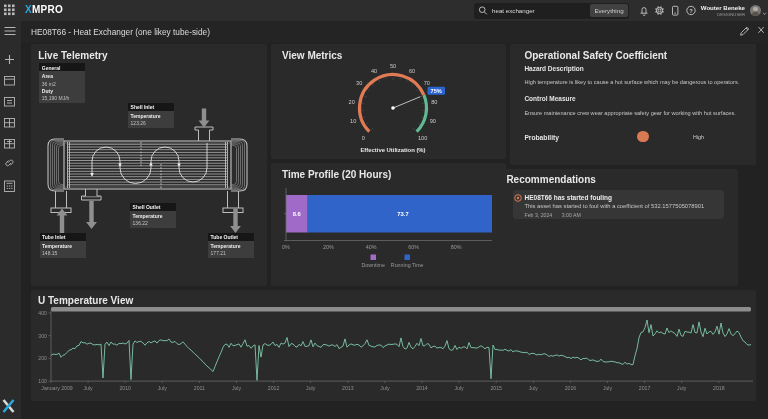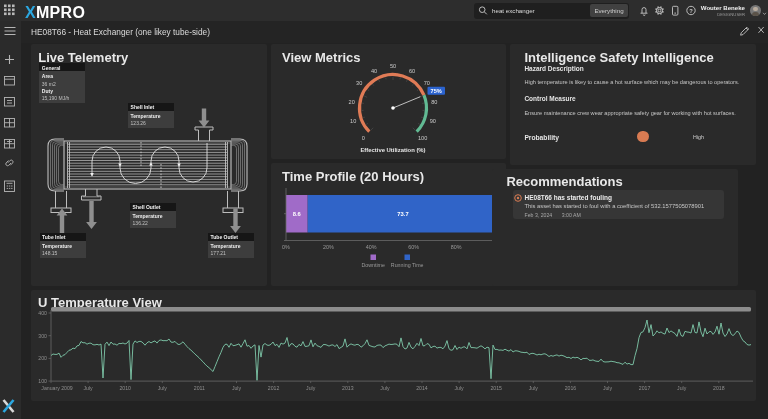--- a/index.html
+++ b/index.html
@@ -1,16 +1,16 @@
 <!DOCTYPE html>
 <html><head><meta charset="utf-8"><style>
 * { margin:0; padding:0; box-sizing:border-box; }
 body { width:768px; height:419px; overflow:hidden; background:#222222; font-family:"Liberation Sans", sans-serif; position:relative; }
 .panel { position:absolute; background:#2a2a2a; border-radius:2px; }
-.ptitle { position:absolute; left:11px; top:5.5px; font-size:13px; font-weight:bold; color:#e8e8e8; white-space:nowrap; }
+.ptitle { position:absolute; left:11px; top:5.5px; font-size:10px; font-weight:bold; color:#e8e8e8; white-space:nowrap; }
 .abs { position:absolute; white-space:nowrap; }
 </style></head>
 <body>
 <div class="abs" style="left:0;top:0;width:768px;height:21px;background:#2d2d2d"></div>
 <div class="abs" style="left:0;top:21px;width:21px;height:398px;background:#2b2b2b"></div>
 <div class="abs" style="left:21px;top:21px;width:747px;height:22px;background:#242424"></div>
 
 <svg width="768" height="21" viewBox="0 0 768 21" style="position:absolute;left:0;top:0;z-index:5">
   <g fill="#b9b9b9">
     <g transform="translate(4,4.5)">
@@ -34,21 +34,21 @@
     <circle cx="659.5" cy="10.5" r="1.4"></circle>
     <circle cx="659.5" cy="10.5" r="3" stroke-width="1"></circle>
     <path d="M 662.18 11.61 L 663.57 12.18 M 660.61 13.18 L 661.18 14.57 M 658.39 13.18 L 657.82 14.57 M 656.82 11.61 L 655.43 12.18 M 656.82 9.39 L 655.43 8.82 M 658.39 7.82 L 657.82 6.43 M 660.61 7.82 L 661.18 6.43 M 662.18 9.39 L 663.57 8.82" stroke-width="1.3"></path>
     <rect x="672.5" y="6.3" width="5.4" height="8.8" rx="1"></rect>
     <path d="M 674.4 13.1 h 1.6"></path>
     <circle cx="691" cy="10.5" r="4.2"></circle>
   </g>
   <text x="691" y="12.6" font-size="5.8" fill="#c8c8c8" text-anchor="middle" font-weight="bold">?</text>
   <path d="M 763 12.8 l 1.5 1.7 l 1.5 -1.7" stroke="#aaa" stroke-width="0.8" fill="none"></path>
 </svg>
-<div class="abs" style="left:25px;top:3.5px;font-size:16px;font-weight:bold;color:#fff;letter-spacing:0.3px"><span style="color:#2ba7e0">X</span>MPRO</div>
+<div class="abs" style="left:25px;top:3.5px;font-size:10px;font-weight:bold;color:#fff;letter-spacing:0.3px"><span style="color:#2ba7e0">X</span>MPRO</div>
 <div class="abs" style="left:474px;top:2.5px;width:155px;height:16px;background:#1f1f1f;border-radius:3px"></div>
 <div class="abs" style="left:492px;top:7px;font-size:6.2px;color:#dcdcdc">heat exchanger</div>
 <div class="abs" style="left:590px;top:4px;width:38px;height:13px;background:#414141;border-radius:2px;color:#cecece;font-size:6.2px;text-align:center;line-height:13px">Everything</div>
 <div class="abs" style="right:23px;top:4px;font-size:6.1px;font-weight:bold;color:#f0f0f0;text-align:right">Wouter Beneke</div>
 <div class="abs" style="right:23px;top:11.5px;font-size:4.2px;color:#9a9a9a;text-align:right">DESIGNUSER</div>
 <div class="abs" style="left:750px;top:5px;width:11px;height:11px;border-radius:50%;background:#777;overflow:hidden">
   <div style="position:absolute;left:3.2px;top:1.8px;width:4.6px;height:4.6px;border-radius:50%;background:#b9ac9e"></div>
   <div style="position:absolute;left:1.6px;top:6.8px;width:7.8px;height:5px;border-radius:3px 3px 0 0;background:#5a5248"></div>
 </div>
 <div class="abs" style="left:31px;top:27px;font-size:8.3px;color:#dcdcdc">HE08T66 - Heat Exchanger (one likey tube-side)</div>
@@ -191,21 +191,21 @@
       <text x="185.2" y="86" font-size="5.4" fill="#9a9a9a" text-anchor="middle">80%</text>
       <text x="227.8" y="86" font-size="5.4" fill="#9a9a9a" text-anchor="middle">100%</text>
       <rect x="99.5" y="91.5" width="5.5" height="5.5" fill="#a06bc8"></rect>
       <rect x="133.5" y="91.5" width="5.5" height="5.5" fill="#3064c8"></rect>
       <text x="102.2" y="104" font-size="5.3" fill="#9a9a9a" text-anchor="middle">Downtime</text>
       <text x="136.2" y="104" font-size="5.3" fill="#9a9a9a" text-anchor="middle">Running Time</text>
     </svg>
 </div>
 
 <div class="panel" style="left:510px;top:44px;width:246px;height:121px">
-  <div class="ptitle" style="left:14.4px;top:6px">Intelligence Safety Intelligence</div>
+  <div class="ptitle" style="left:14.4px;top:6px">Operational Safety Coefficient</div>
   <div class="abs" style="left:14.4px;top:20.5px;font-size:6.5px;font-weight:bold;color:#e4e4e4">Hazard Description</div>
   <div class="abs" style="left:14.4px;top:34.5px;font-size:5.6px;color:#c6c6c6">High temperature is likey to cause a hot surface which may be dangerous to operators.</div>
   <div class="abs" style="left:14.4px;top:50.5px;font-size:6.5px;font-weight:bold;color:#e4e4e4">Control Measure</div>
   <div class="abs" style="left:14.4px;top:65.5px;font-size:5.6px;color:#c6c6c6">Ensure maintenance crew wear appropriate safety gear for working with hot surfaces.</div>
   <div class="abs" style="left:14.4px;top:89.5px;font-size:6.7px;font-weight:bold;color:#e4e4e4">Probability</div>
   <div class="abs" style="left:127.1px;top:86.6px;width:11.8px;height:11.8px;border-radius:50%;background:#d87b52"></div>
   <div class="abs" style="left:183px;top:90px;font-size:5.3px;color:#d2d2d2">High</div>
 </div>
 
 <div class="panel" style="left:492px;top:169px;width:246px;height:117px">

